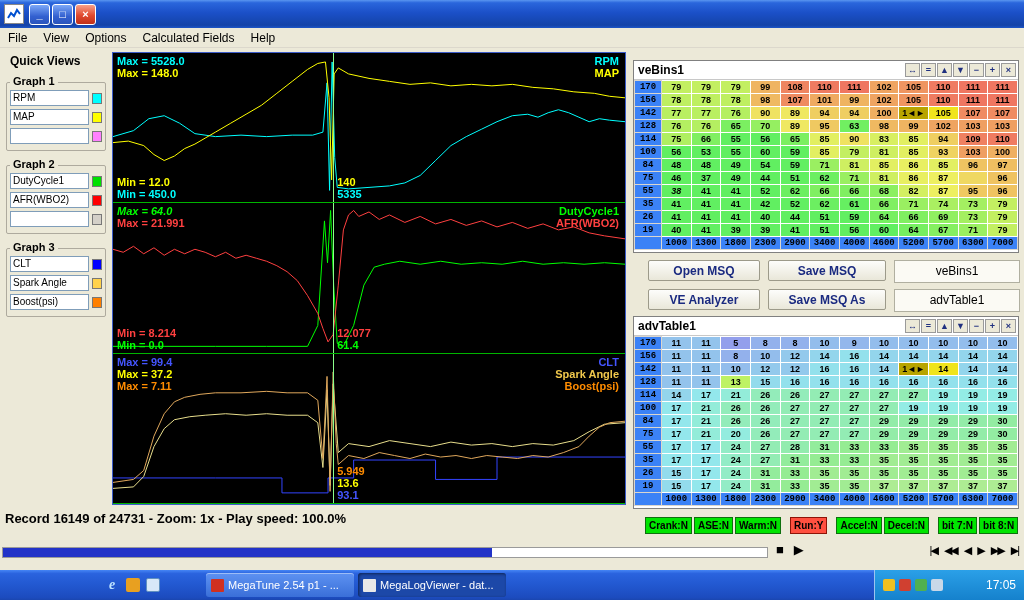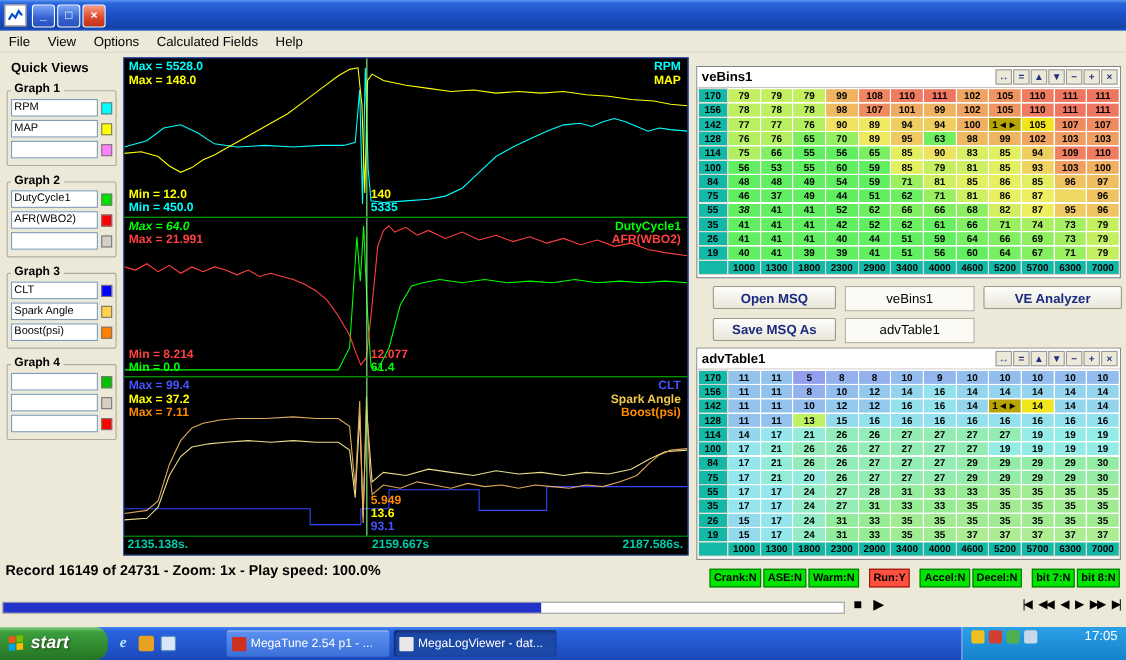--- a/index.html
+++ b/index.html
@@ -58,21 +58,21 @@
   #ve-panel{left:633px;top:60px;height:193px;}
   #adv-panel{left:633px;top:316px;height:193px;}
   .panel-head{height:18px;display:flex;align-items:center;background:#fff;border-bottom:1px solid #C8C8C8;}
   .panel-title{font-size:12px;font-weight:bold;padding-left:4px;flex:1;}
   .panel-toolbar{display:flex;gap:1px;padding-right:2px;}
   .tb-btn{width:15px;height:14px;font-size:9px;line-height:11px;text-align:center;
           background:#ECE9D8;border:1px solid #9A9A9A;padding:0;color:#203080;font-weight:bold;}
   table.grid{border-collapse:collapse;width:100%;table-layout:fixed;}
   table.grid td{height:12px;font-size:9px;font-weight:bold;text-align:center;padding:0;
           border:1px solid #fff;overflow:hidden;white-space:nowrap;}
-  table.grid td.axis{background:#14b8a6;border:1px solid #DAD6CE;}
+  table.grid td.axis{background:#3b82f6;border:1px solid #DAD6CE;font-family:Liberation Mono, monospace;}
 
   .msq-area{position:absolute;left:648px;top:260px;width:372px;
             display:grid;grid-template-columns:112px 118px 1fr;grid-gap:6px 8px;}
   .msq-btn{height:21px;background:linear-gradient(#FDFDFB,#E9E7D9);border:1px solid #9C9A8A;
            border-radius:2px;font-size:12px;font-weight:bold;color:#1A2A80;
            font-family:"Liberation Sans",sans-serif;}
   .msq-tab{height:21px;background:#FBFAF4;border:1px solid #B0AFA0;font-size:12px;
            text-align:center;line-height:21px;color:#000;}
 
   
@@ -104,21 +104,21 @@
   .ql-icon{width:16px;height:16px;display:flex;align-items:center;justify-content:center;
     font-size:14px;font-weight:bold;font-style:italic;font-family:"Liberation Serif",serif;color:#BFE4FF;}
   .ql-sq{width:14px;height:14px;border-radius:2px;}
   .task-btn{position:absolute;top:3px;height:24px;width:148px;border-radius:3px;color:#fff;
     font-size:11px;display:flex;align-items:center;gap:4px;padding:0 5px;box-sizing:border-box;
     background:linear-gradient(180deg,#5E92F2,#3A6FD8);box-shadow:inset 0 1px 0 rgba(255,255,255,.4);}
   .task-btn.active{background:#1C48A8;box-shadow:inset 1px 1px 3px rgba(0,0,0,.5);}
   .task-ic{width:13px;height:13px;flex:none;border-radius:1px;}
   .task-label{overflow:hidden;white-space:nowrap;}
   .tray{position:absolute;right:0;top:0;height:30px;width:150px;border-left:1px solid #9CC4F0;
-    background:linear-gradient(180deg,#2BA0E8,#1581CC);display:flex;align-items:flex-end;gap:4px;
+    background:linear-gradient(180deg,#2BA0E8,#1581CC);display:flex;align-items:center;gap:4px;
     padding:15px 8px;box-sizing:border-box;}
   .tray-ic{width:12px;height:12px;border-radius:2px;}
   .clock{color:#fff;font-size:12px;margin-left:auto;}
 </style>
 </head>
 <body>
 
 <div class="titlebar">
   <span class="title-icon">
     <svg width="14" height="14" viewBox="0 0 14 14">
@@ -181,35 +181,20 @@
         </div>
         <div class="fieldrow">
           <div class="fieldbox">Spark Angle</div>
           <span class="chip" style="background: rgb(255, 210, 76);"></span>
         </div>
         <div class="fieldrow">
           <div class="fieldbox">Boost(psi)</div>
           <span class="chip" style="background: rgb(255, 128, 0);"></span>
         </div>
       </div>
-      <div class="group">
-        <div class="group-label">Graph 4</div>
-        <div class="fieldrow">
-          <div class="fieldbox"></div>
-          <span class="chip" style="background: rgb(0, 192, 0);"></span>
-        </div>
-        <div class="fieldrow">
-          <div class="fieldbox"></div>
-          <span class="chip" style="background: rgb(212, 208, 200);"></span>
-        </div>
-        <div class="fieldrow">
-          <div class="fieldbox"></div>
-          <span class="chip" style="background: rgb(255, 0, 0);"></span>
-        </div>
-      </div>
     </div>
 </div>
 
 <div class="graphs">
   <div class="graph-panel">
       <svg viewBox="0 0 100 100" preserveAspectRatio="none" class="trace-svg">
         <polyline points="0,56 4,52 7,44 10,42 13,47 16,54 20,56 25,55 30,56 35,55 39,55 41,53 41.8,20 42.3,92 42.8,6 43.3,70 43.8,90 46,91 50,90 54,89 57,87 60,82 63,72 66,62 69,56 72,51 75,46 78,42 81,41 83,43 85,40 87,38 89,40 91,43 93,46 95,44 97,45 100,46" fill="none" stroke="#00FFFF" stroke-width="1" vector-effect="non-scaling-stroke"></polyline>
         <polyline points="0,60 3,59 6,62 8,68 10,72 12,69 14,64 16,61 18,57 20,53 23,47 26,41 29,35 32,27 35,19 38,11 40,7 41.5,6 42.2,30 42.7,85 43.2,14 44,10 46,14 50,17 54,19 58,21 62,20 66,22 70,21 74,22 78,21 82,23 86,24 90,26 94,27 97,29 100,30" fill="none" stroke="#FFFF00" stroke-width="1" vector-effect="non-scaling-stroke"></polyline>
       </svg>
       <div class="cursor-line" style="left: 43%;"></div>
@@ -269,25 +254,20 @@
         <div style="color: rgb(68, 85, 255);">CLT</div>
         <div style="color: rgb(240, 200, 76);">Spark Angle</div>
         <div style="color: rgb(255, 140, 0);">Boost(psi)</div>
       </div>
       <div class="g-group cursor-labels" style="left: calc(43% + 4px);">
         <div style="color: rgb(255, 140, 0);">5.949</div>
         <div style="color: rgb(255, 255, 0);">13.6</div>
         <div style="color: rgb(68, 85, 255);">93.1</div>
       </div>
     </div>
-  <div class="time-axis">
-    <span class="ta-left">2135.138s.</span>
-    <span class="ta-center">2159.667s</span>
-    <span class="ta-right">2187.586s.</span>
-  </div>
 </div>
 
 <div class="side-panel" id="ve-panel">
   <div class="panel-head">
     <span class="panel-title">veBins1</span>
     <span class="panel-toolbar">
         <button class="tb-btn">↔</button>
         <button class="tb-btn">=</button>
         <button class="tb-btn">▲</button>
         <button class="tb-btn">▼</button>
@@ -507,20 +487,21 @@
           <td class="axis">5700</td>
           <td class="axis">6300</td>
           <td class="axis">7000</td>
         </tr>
       </tbody>
     </table>
 </div>
 
 <div class="msq-area">
   <button class="msq-btn">Open MSQ</button>
+  <button class="msq-btn">Save MSQ</button>
   <div class="msq-tab">veBins1</div>
   <button class="msq-btn">VE Analyzer</button>
   <button class="msq-btn">Save MSQ As</button>
   <div class="msq-tab">advTable1</div>
 </div>
 
 <div class="side-panel" id="adv-panel">
   <div class="panel-head">
     <span class="panel-title">advTable1</span>
     <span class="panel-toolbar">
@@ -770,29 +751,20 @@
 <div class="nav" id="nav">
     <button class="n-btn">|◀</button>
     <button class="n-btn">◀◀</button>
     <button class="n-btn">◀</button>
     <button class="n-btn">▶</button>
     <button class="n-btn">▶▶</button>
     <button class="n-btn">▶|</button>
   </div>
 
 <div class="taskbar">
-  <div class="start-btn">
-    <span class="start-flag">
-      <span style="background:#F65314"></span>
-        <span style="background:#7CBB00"></span>
-      <span style="background:#00A1F1"></span>
-        <span style="background:#FFBB00"></span>
-    </span>
-    <span>start</span>
-  </div>
   <div class="quick-launch">
     <span class="ql-icon">e</span>
     <span class="ql-sq" style="background:#E8A020"></span>
     <span class="ql-sq" style="background:#D8E8F8;border:1px solid #6090C0;box-sizing:border-box"></span>
   </div>
   <div id="task-buttons">
       <div class="task-btn" style="left: 206px;">
         <span class="task-ic" style="background: rgb(208, 48, 32);"></span>
         <span class="task-label">MegaTune 2.54 p1 - ...</span>
       </div>

